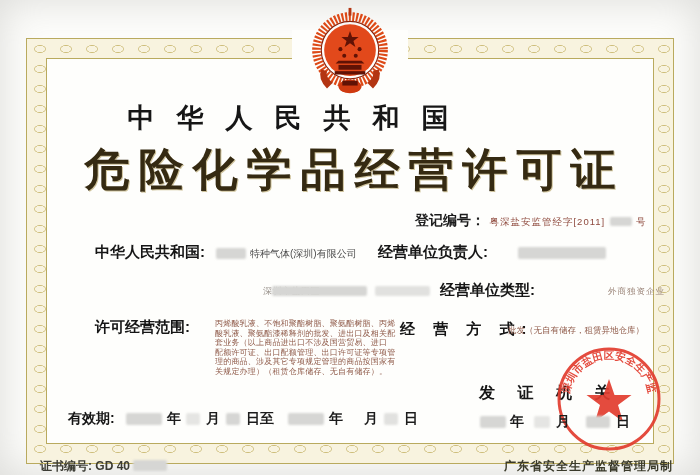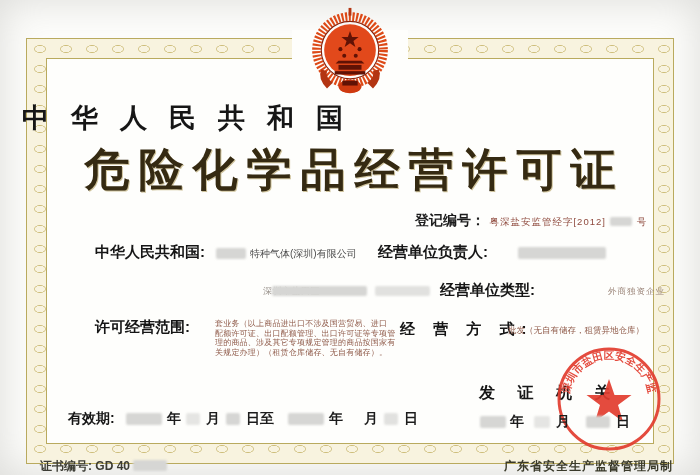--- a/index.html
+++ b/index.html
@@ -24,21 +24,21 @@
   }
   .frame-inner{
     position:absolute;inset:19px;border:1px solid #b9aa5e;background:#fefefc;
   }
   .emblem-mask{
     position:absolute;left:292px;top:30px;width:116px;height:50px;background:#fefefc;z-index:2;
   }
   .content{position:absolute;inset:0;z-index:3;}
   .emblem{position:absolute;left:302px;top:6px;width:96px;height:92px;}
   .country-title{
-    position:absolute;left:0;top:100px;width:576px;
+    position:absolute;left:0;top:100px;width:576px;text-align:center;
     font-size:27px;font-weight:bold;color:#161616;letter-spacing:22px;text-indent:22px;
   }
   .main-title{
     position:absolute;left:0;top:140px;width:700px;text-align:center;
     font-size:45px;font-weight:bold;color:#352a12;letter-spacing:9px;text-indent:9px;
     text-shadow:1px 1px 0 rgba(150,125,40,.45);
   }
   .reg-line{position:absolute;left:415px;top:211px;white-space:nowrap;}
   .reg-label{font-size:14px;font-weight:bold;color:#1c1c1c;}
   .reg-value{font-size:9.5px;color:#8f4a3e;letter-spacing:1px;}
@@ -93,41 +93,43 @@
       <path d="M78 66 Q82 76 72 86 L66 80 Q74 74 72 68 Z" fill="#b33512"></path>
       <ellipse cx="48" cy="84" rx="12" ry="7" fill="#cf3a10"></ellipse>
       <rect x="40" y="78" width="16" height="5" fill="#611205"></rect>
     </svg>
 
     <div class="country-title">中华人民共和国</div>
     <div class="main-title">危险化学品经营许可证</div>
 
     <div class="reg-line">
       <span class="reg-label">登记编号：</span>
-      <span class="reg-value">粤深盐安监管经字[2012]</span>
+      <span class="reg-value">粤深盐安监管经字[2011]</span>
       <span class="redact" style="position:relative;display:inline-block;width:22px;height:9px;top:1px;filter:blur(1px);"></span>
       <span class="reg-value" style="position:relative;">号</span>
     </div>
 
     <div class="field-label" style="left:95px;top:243px;">中华人民共和国:</div>
     <div class="redact" style="left:216px;top:248px;width:30px;height:11px;"></div>
     <div class="field-value-sm" style="left:250px;top:247px;">特种气体(深圳)有限公司</div>
 
     <div class="field-label" style="left:378px;top:243px;">经营单位负责人:</div>
     <div class="redact" style="left:518px;top:247px;width:88px;height:12px;"></div>
 
     <div class="addr-value" style="left:216px;top:285px;margin-left:47px;">深圳市盐田区</div>
     <div class="redact" style="left:272px;top:286px;width:95px;height:10px;"></div>
     <div class="redact" style="left:375px;top:286px;width:55px;height:10px;opacity:.7;"></div>
 
     <div class="field-label" style="left:440px;top:281px;">经营单位类型:</div>
     <div class="type-value" style="left:608px;top:286px;">外商独资企业</div>
 
     <div class="field-label" style="left:95px;top:318px;">许可经营范围:</div>
     <div class="scope-block">
+      <div class="scope-line">丙烯酸乳液、不饱和聚酯树脂、聚氨酯树脂、丙烯</div>
+      <div class="scope-line">酸乳液、聚氨酯漆稀释剂的批发、进出口及相关配</div>
       <div class="scope-line">套业务（以上商品进出口不涉及国营贸易、进口</div>
       <div class="scope-line">配额许可证、出口配额管理、出口许可证等专项管</div>
       <div class="scope-line">理的商品、涉及其它专项规定管理的商品按国家有</div>
       <div class="scope-line">关规定办理）（租赁仓库储存、无自有储存）。</div>
     </div>
 
     <div class="field-label mode-label" style="left:400px;top:320px;">经 营 方 式:</div>
     <div class="mode-value" style="left:508px;top:325px;">批发（无自有储存，租赁异地仓库）</div>
 
     <div class="issuer-label">发 证 机 关</div>

